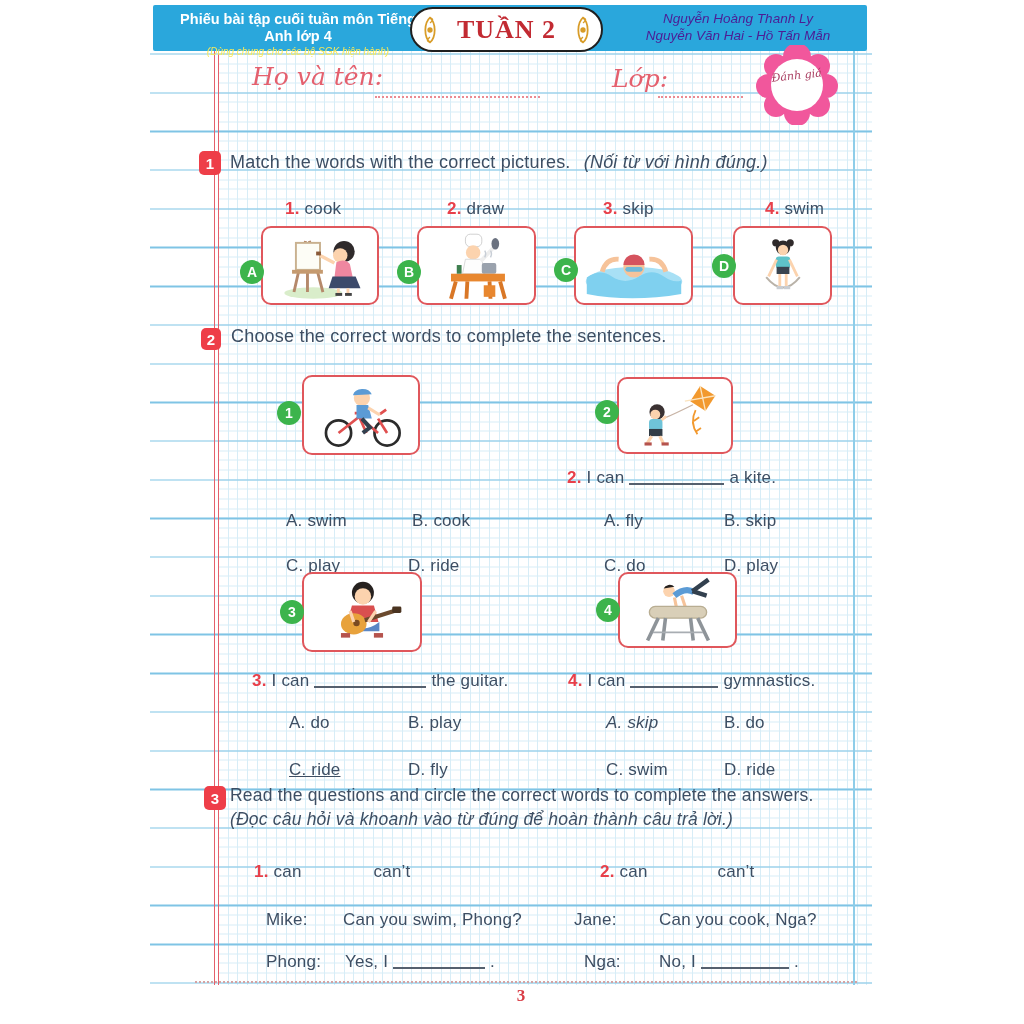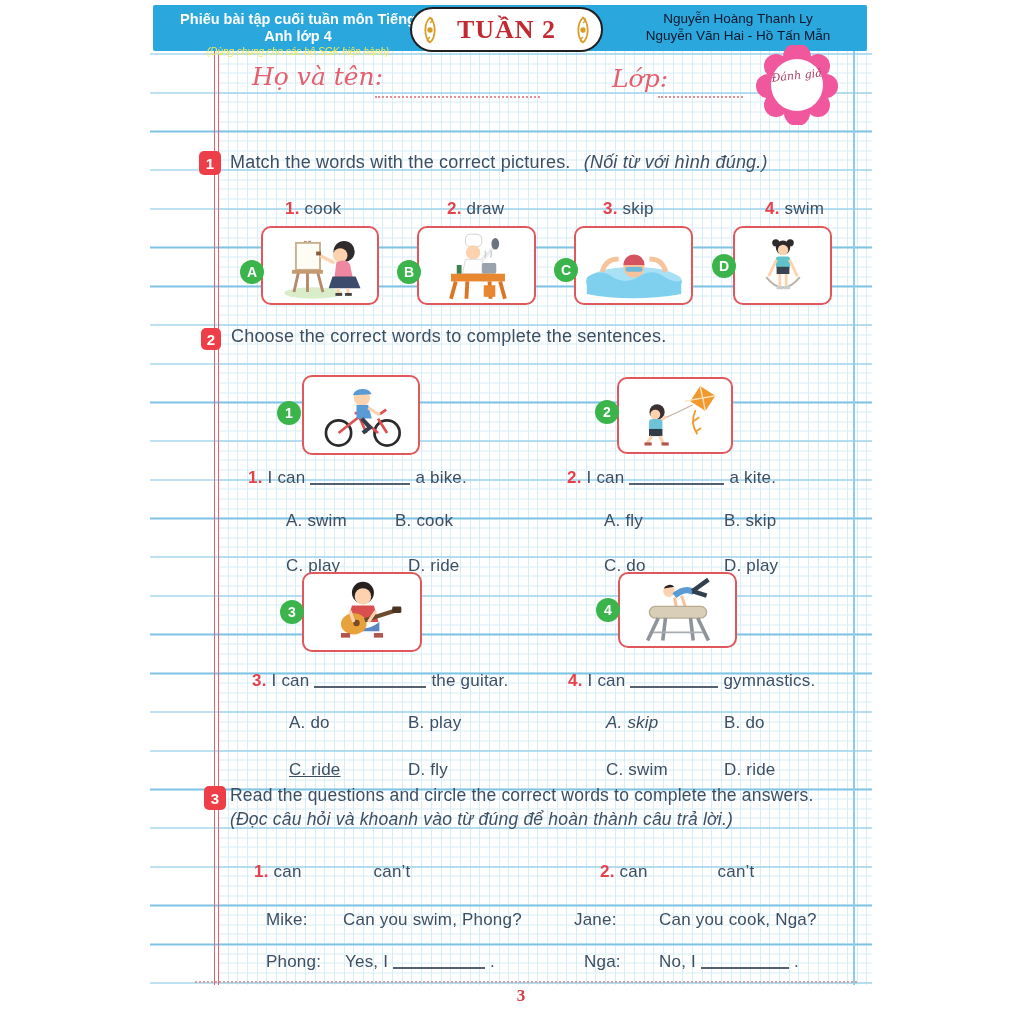--- a/index.html
+++ b/index.html
@@ -10,21 +10,21 @@
   .rn{color:#e8404a;font-weight:bold;margin-right:5px;}
   .dk{color:#3d4e63;}
   
   .hbar{position:absolute;left:153px;top:5px;width:714px;height:46px;background:#2aa7dc;border-radius:2px;}
   .htitle{position:absolute;left:14px;top:6px;width:262px;text-align:center;color:#fff;}
   .htitle .l1{font-size:14.5px;font-weight:bold;line-height:17px;}
   .htitle .l2{font-size:10px;font-style:italic;color:#f9e957;line-height:13px;}
   .pill{position:absolute;left:257px;top:2px;width:193px;height:45px;background:#fff;border:2px solid #1f1f1f;
         border-radius:25px;display:flex;align-items:center;justify-content:space-between;padding:0 10px;box-sizing:border-box;}
   .pill .wk{font-family:"Liberation Serif",serif;font-weight:bold;font-size:26px;color:#c22a32;letter-spacing:1px;}
-  .hauth{position:absolute;left:465px;top:5px;width:240px;text-align:center;color:#0f172a;font-size:13.5px;line-height:17px;}
+  .hauth{position:absolute;left:465px;top:5px;width:240px;text-align:center;color:#4c1d95;font-size:13.5px;line-height:17px;font-style:italic;}
   
   .sheet{position:absolute;left:150px;top:50px;width:722px;height:958px;background:#fff;}
   .grid-main{position:absolute;left:68px;top:0;width:654px;height:935px;
     background-image:
       repeating-linear-gradient(180deg,#7fc4e5 0 1.4px,transparent 1.4px 38.7px),
       repeating-linear-gradient(180deg,#d7edf7 0 1px,transparent 1px 9.675px),
       repeating-linear-gradient(90deg,#d7edf7 0 1px,transparent 1px 9.675px);
     background-position:0 3.5px,0 3.5px,0 0;}
   .grid-left{position:absolute;left:0;top:0;width:68px;height:935px;
     background-image:repeating-linear-gradient(180deg,#7fc4e5 0 1.4px,transparent 1.4px 38.7px);
@@ -224,29 +224,26 @@
       <circle cx="36" cy="37" r="5.5" fill="#fcd3ae"></circle>
       <path d="M42 44 L48 39" stroke="#fcd3ae" stroke-width="3"></path>
       <rect x="29" y="42" width="15" height="13" rx="4" fill="#6fc3d8"></rect>
       <rect x="29" y="53" width="15" height="8" fill="#323c46"></rect>
       <path d="M32 61 l-5 8 M41 61 l4 8" stroke="#fcd3ae" stroke-width="3.5"></path>
       <rect x="24" y="68" width="8" height="3.5" fill="#b5534d"></rect>
         <rect x="43" y="68" width="8" height="3.5" fill="#b5534d"></rect>
     </svg>
   </div>
 
-  <div class="t" style="left:248px;top:468px;">
-    <span class="rn">1.</span><span>I can</span><span class="bl" style="width:100px;"></span><span>a bike.</span>
-  </div>
   <div class="t" style="left:567px;top:468px;">
     <span class="rn">2.</span><span>I can</span><span class="bl" style="width:95px;"></span><span>a kite.</span>
   </div>
 
   <div class="opt" style="left:286px;top:511px;">A. swim</div>
-  <div class="opt" style="left:395px;top:511px;text-align:center;">B. cook</div>
+  <div class="opt" style="left:412px;top:511px;text-align:center;">B. cook</div>
   <div class="opt" style="left:286px;top:556px;">C. play</div>
   <div class="opt" style="left:408px;top:556px;">D. ride</div>
 
   <div class="opt" style="left:604px;top:511px;">A. fly</div>
   <div class="opt" style="left:724px;top:511px;">B. skip</div>
   <div class="opt" style="left:604px;top:556px;">C. do</div>
   <div class="opt" style="left:724px;top:556px;">D. play</div>
 
   <div class="gbadge" style="left:280px;top:600px;">3</div>
   <div class="pbox" style="left:302px;top:572px;width:120px;height:80px;">

